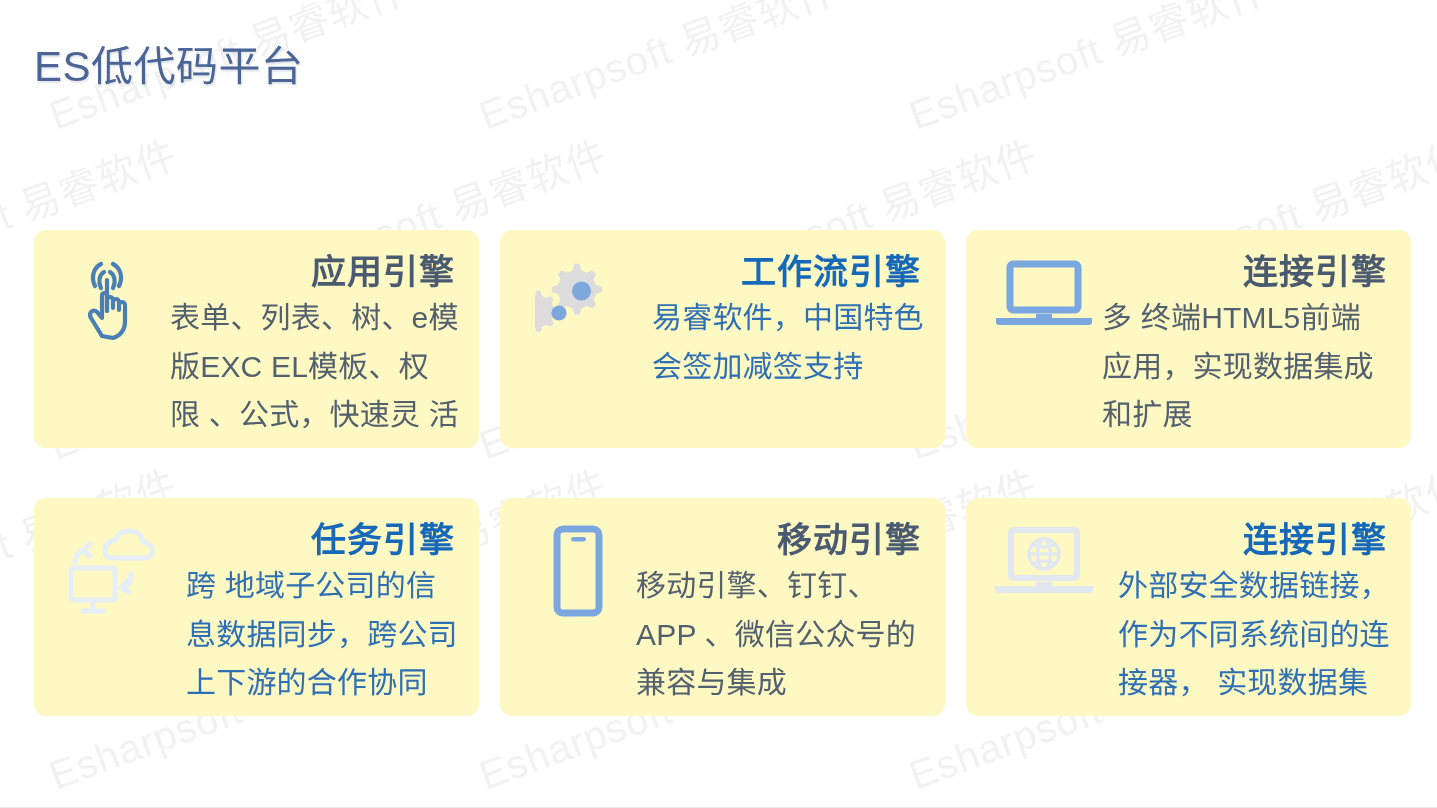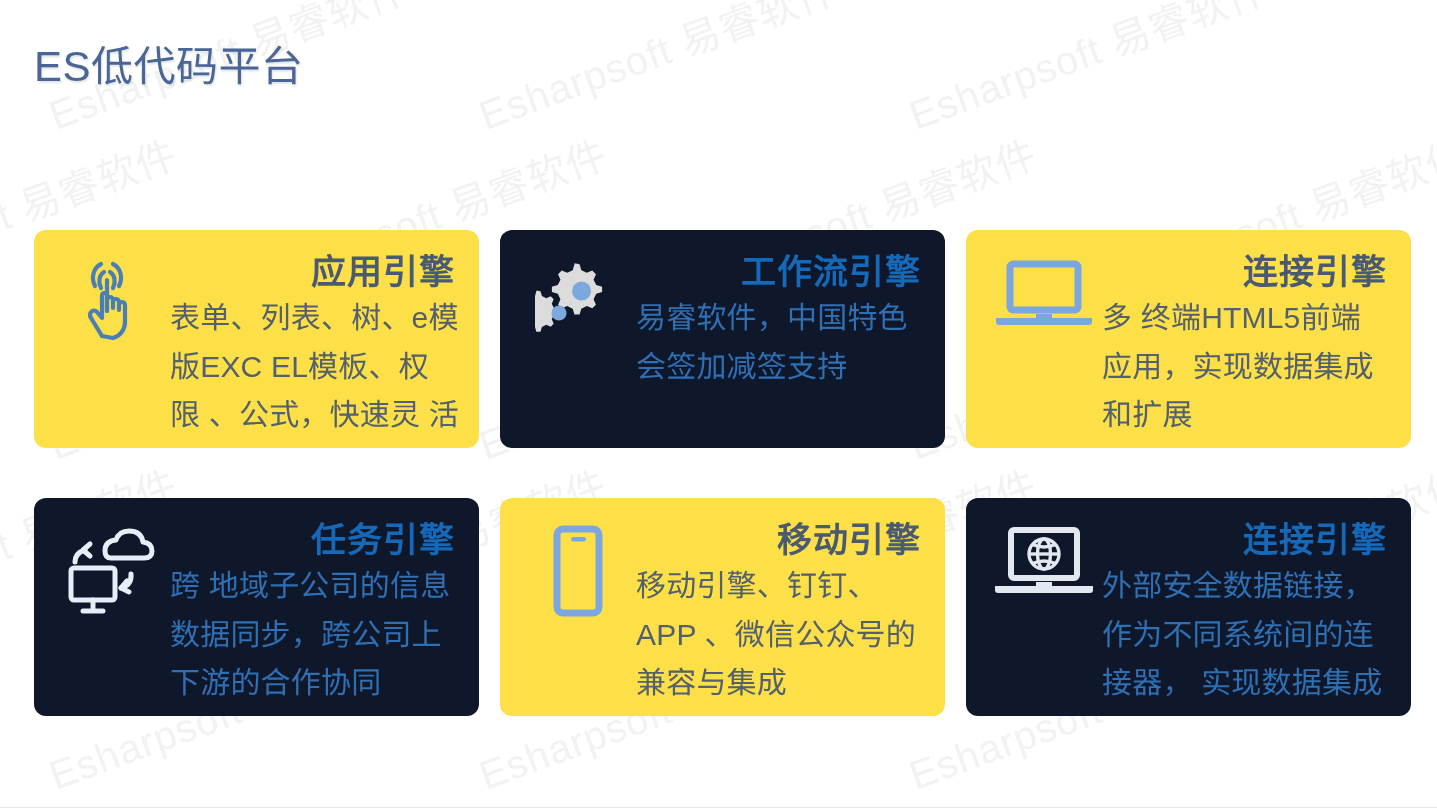--- a/index.html
+++ b/index.html
@@ -75,22 +75,22 @@
 
   .card {
     position: relative;
     border-radius: 12px;
     box-sizing: border-box;
     padding: 18px 20px 18px 18px;
     display: flex;
     align-items: flex-start;
     overflow: hidden;
   }
-  .card.gray  { background: #fde047; }
-  .card.blue  { background: #0f172a; }
+  .card.gray  { background: #fef9c3; }
+  .card.blue  { background: #fef9c3; gap: 16px; }
 
   .card-icon {
     flex: 0 0 auto;
     width: 120px;
     height: 110px;
     display: flex;
     align-items: flex-start;
     justify-content: center;
     padding-top: 8px;
     box-sizing: border-box;

